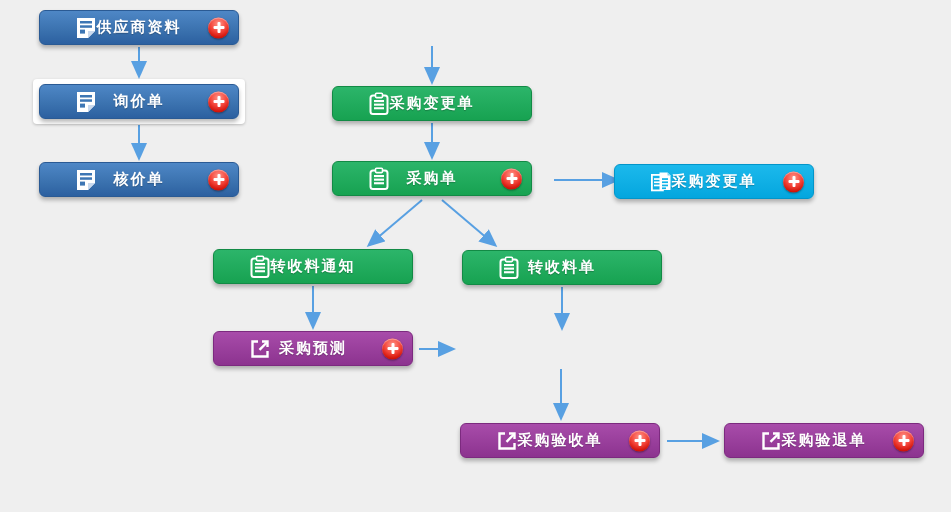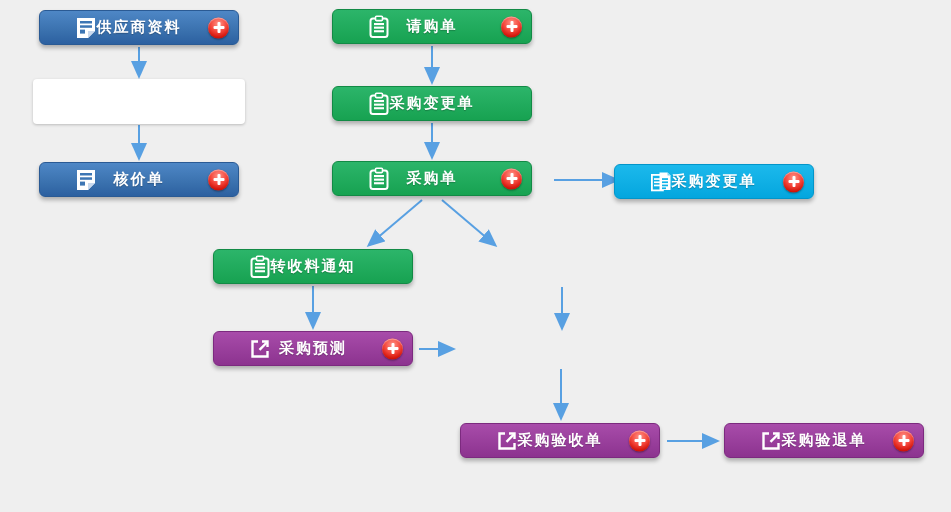--- a/index.html
+++ b/index.html
@@ -72,48 +72,48 @@
           <path d="M21 15l-7 7v-7z" fill="#c9d9ee"></path>
           <rect x="6" y="5" width="12" height="2.5" fill="#3d76b4"></rect>
           <rect x="6" y="9.3" width="12" height="2.5" fill="#3d76b4"></rect>
           <rect x="6" y="13.6" width="5" height="4" fill="#3d76b4"></rect>
         </svg>
     </span>
     <span class="label">供应商资料</span>
     <span class="plus"></span>
   </div>
 
-
-  <div class="node blue" style="left:22px;top:162px">
+  <div class="node blue" style="left:22px;top:84px">
     <span class="icon">
       <svg width="24" height="24" viewBox="0 0 24 24">
           <path d="M3 2h18v13l-7 7H3z" fill="#fff"></path>
           <path d="M21 15l-7 7v-7z" fill="#c9d9ee"></path>
           <rect x="6" y="5" width="12" height="2.5" fill="#3d76b4"></rect>
           <rect x="6" y="9.3" width="12" height="2.5" fill="#3d76b4"></rect>
           <rect x="6" y="13.6" width="5" height="4" fill="#3d76b4"></rect>
         </svg>
     </span>
+    <span class="label">询价单</span>
+    <span class="plus"></span>
+  </div>
+
+  <div class="node blue" style="left:22px;top:162px">
+    <span class="icon">
+      <svg width="24" height="24" viewBox="0 0 24 24">
+          <path d="M3 2h18v13l-7 7H3z" fill="#fff"></path>
+          <path d="M21 15l-7 7v-7z" fill="#c9d9ee"></path>
+          <rect x="6" y="5" width="12" height="2.5" fill="#3d76b4"></rect>
+          <rect x="6" y="9.3" width="12" height="2.5" fill="#3d76b4"></rect>
+          <rect x="6" y="13.6" width="5" height="4" fill="#3d76b4"></rect>
+        </svg>
+    </span>
     <span class="label">核价单</span>
     <span class="plus"></span>
   </div>
 
-  <div class="node green" style="left:315px;top:9px">
-    <span class="icon">
-      <svg width="24" height="24" viewBox="0 0 24 24">
-          <rect x="3.5" y="3.5" width="17" height="18.5" rx="2.5" fill="none" stroke="#fff" stroke-width="2"></rect>
-          <rect x="8.5" y="1.2" width="7" height="4.4" rx="1" fill="#1fad5e" stroke="#fff" stroke-width="1.6"></rect>
-          <rect x="7" y="8" width="10" height="2.1" fill="#fff"></rect>
-          <rect x="7" y="11.6" width="10" height="2.1" fill="#fff"></rect>
-          <rect x="7" y="15.2" width="10" height="2.1" fill="#fff"></rect>
-        </svg>
-    </span>
-    <span class="label">请购单</span>
-    <span class="plus"></span>
-  </div>
 
   <div class="node green" style="left:315px;top:86px">
     <span class="icon">
       <svg width="24" height="24" viewBox="0 0 24 24">
           <rect x="3.5" y="3.5" width="17" height="18.5" rx="2.5" fill="none" stroke="#fff" stroke-width="2"></rect>
           <rect x="8.5" y="1.2" width="7" height="4.4" rx="1" fill="#1fad5e" stroke="#fff" stroke-width="1.6"></rect>
           <rect x="7" y="8" width="10" height="2.1" fill="#fff"></rect>
           <rect x="7" y="11.6" width="10" height="2.1" fill="#fff"></rect>
           <rect x="7" y="15.2" width="10" height="2.1" fill="#fff"></rect>
         </svg>
@@ -161,20 +161,32 @@
           <rect x="3.5" y="3.5" width="17" height="18.5" rx="2.5" fill="none" stroke="#fff" stroke-width="2"></rect>
           <rect x="8.5" y="1.2" width="7" height="4.4" rx="1" fill="#1fad5e" stroke="#fff" stroke-width="1.6"></rect>
           <rect x="7" y="8" width="10" height="2.1" fill="#fff"></rect>
           <rect x="7" y="11.6" width="10" height="2.1" fill="#fff"></rect>
           <rect x="7" y="15.2" width="10" height="2.1" fill="#fff"></rect>
         </svg>
     </span>
     <span class="label">转收料通知</span>
   </div>
 
+  <div class="node green" style="left:445px;top:250px">
+    <span class="icon">
+      <svg width="24" height="24" viewBox="0 0 24 24">
+          <rect x="3.5" y="3.5" width="17" height="18.5" rx="2.5" fill="none" stroke="#fff" stroke-width="2"></rect>
+          <rect x="8.5" y="1.2" width="7" height="4.4" rx="1" fill="#1fad5e" stroke="#fff" stroke-width="1.6"></rect>
+          <rect x="7" y="8" width="10" height="2.1" fill="#fff"></rect>
+          <rect x="7" y="11.6" width="10" height="2.1" fill="#fff"></rect>
+          <rect x="7" y="15.2" width="10" height="2.1" fill="#fff"></rect>
+        </svg>
+    </span>
+    <span class="label">转收料单</span>
+  </div>
 
   <div class="node purple" style="left:196px;top:331px">
     <span class="icon">
       <svg width="24" height="24" viewBox="0 0 24 24" fill="none" stroke="#fff" stroke-width="2.4">
           <path d="M10 4.5H4.5v15h15V14"></path>
           <path d="M14 4.5h5.5V10"></path>
           <path d="M11.5 12.8L19.3 5"></path>
         </svg>
     </span>
     <span class="label">采购预测</span>

